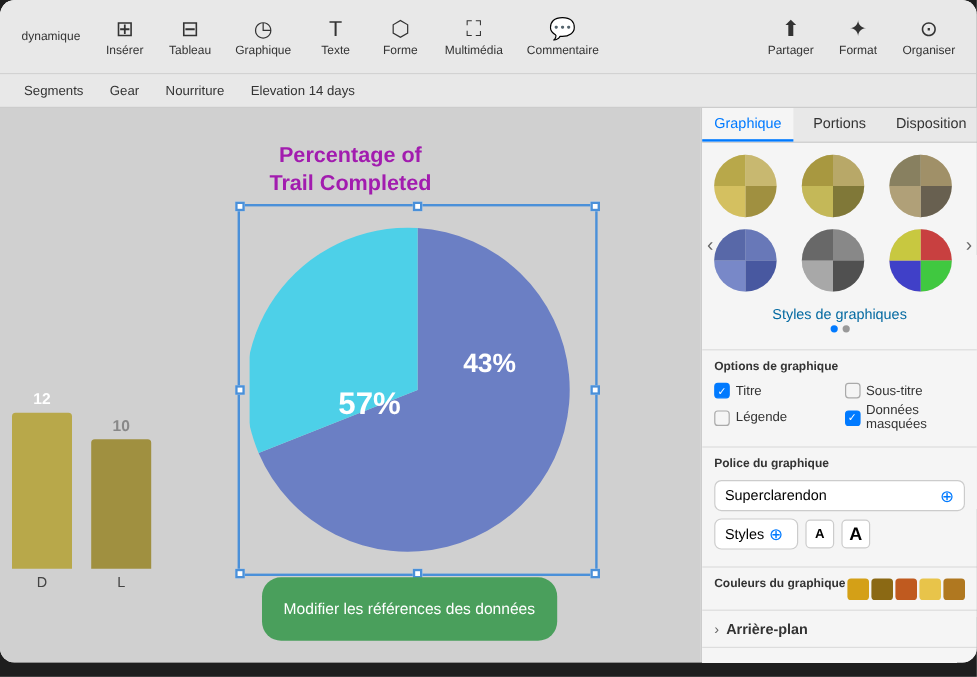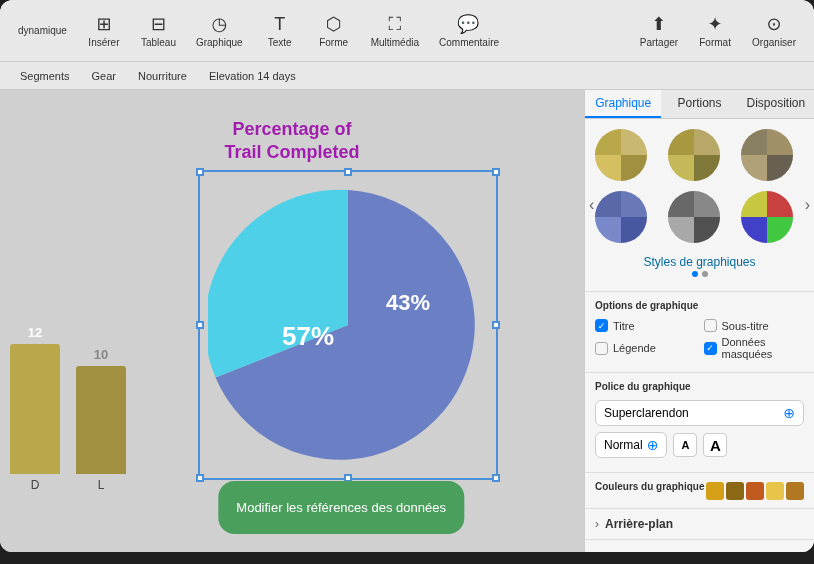--- a/index.html
+++ b/index.html
@@ -642,21 +642,21 @@
       <div class="section">
         <div class="section-title">Police du graphique</div>
         <div class="font-row">
           <div class="font-select">
             <span>Superclarendon</span>
             <span class="select-arrow">⊕</span>
           </div>
         </div>
         <div class="font-row">
           <div class="font-size-select">
-            <span>Normal</span>
+            <span>Styles</span>
             <span class="select-arrow">⊕</span>
           </div>
           <div class="font-btn" style="font-size:11px;">A</div>
           <div class="font-btn" style="font-size:15px;">A</div>
         </div>
       </div>
 
       <div class="section">
         <div class="color-row">
           <div class="section-title">Couleurs du graphique</div>

